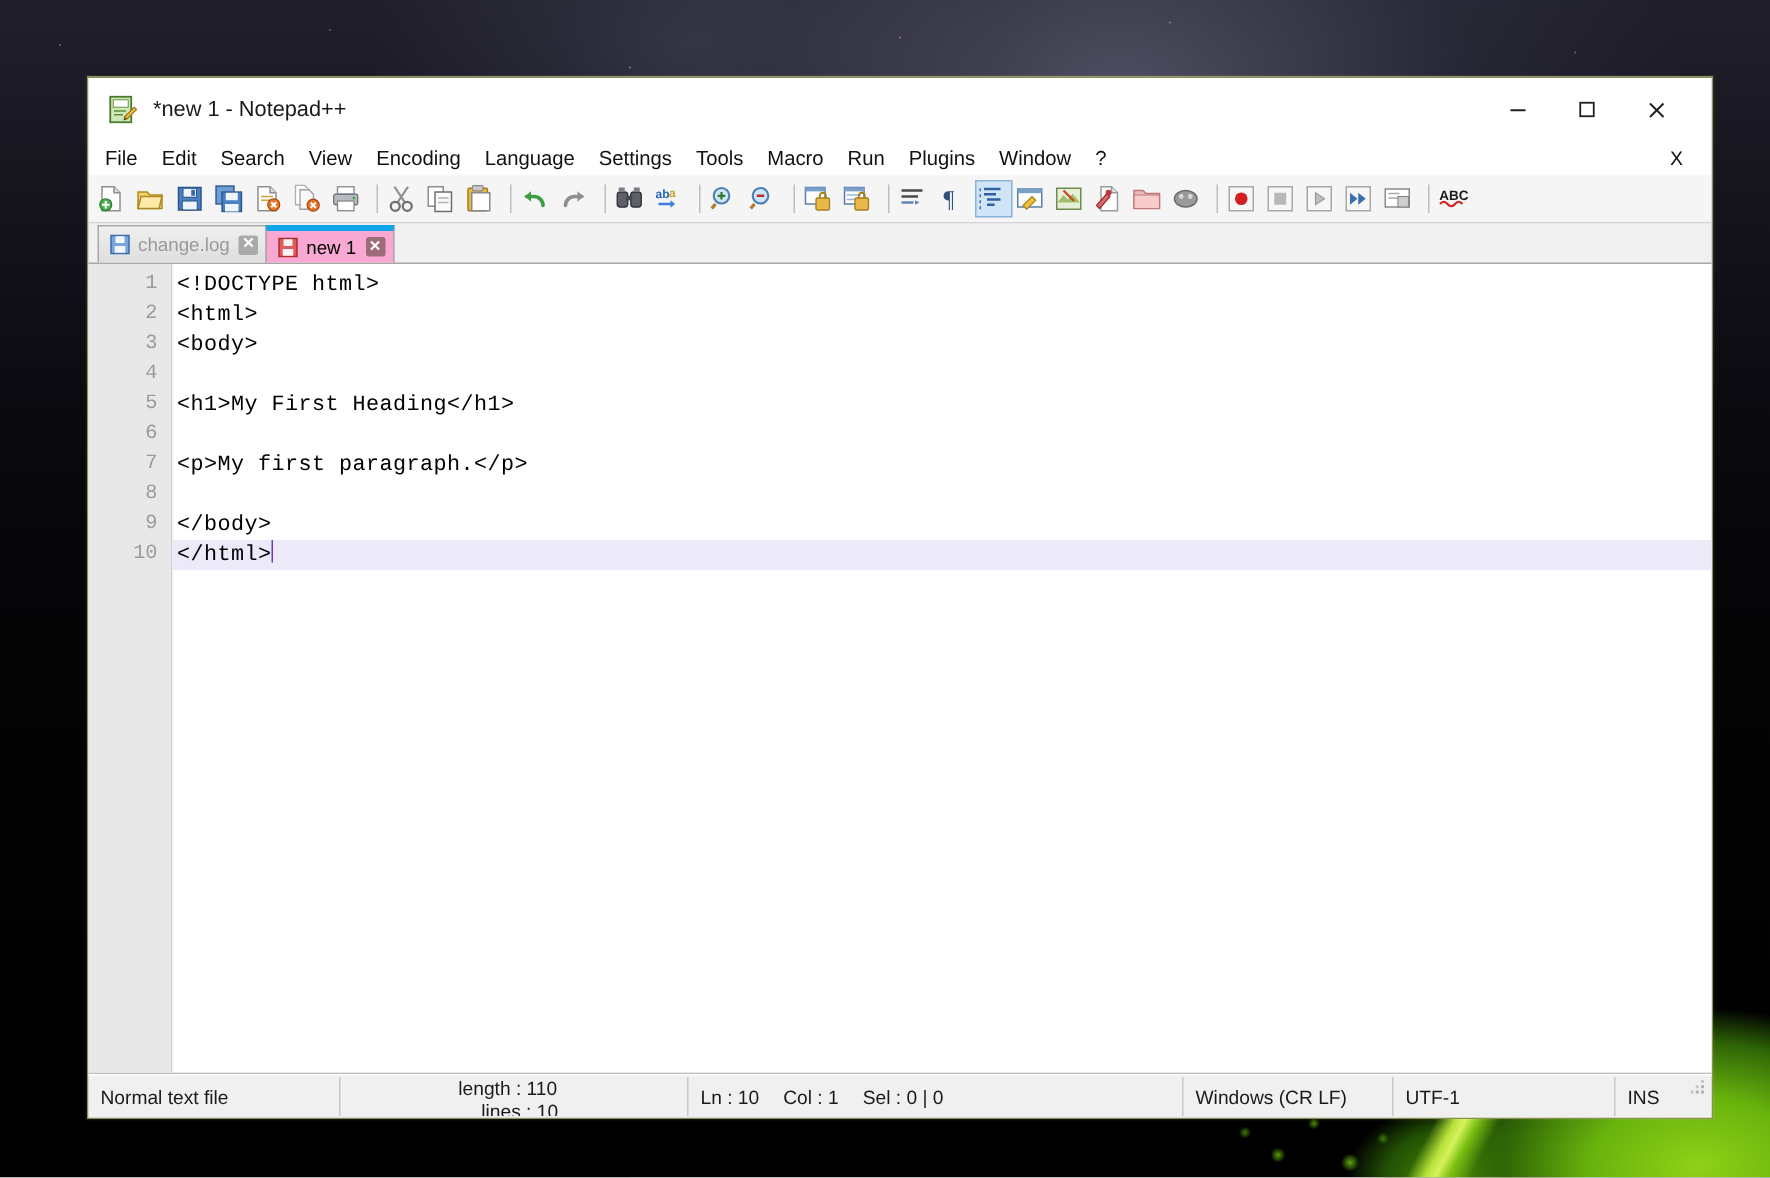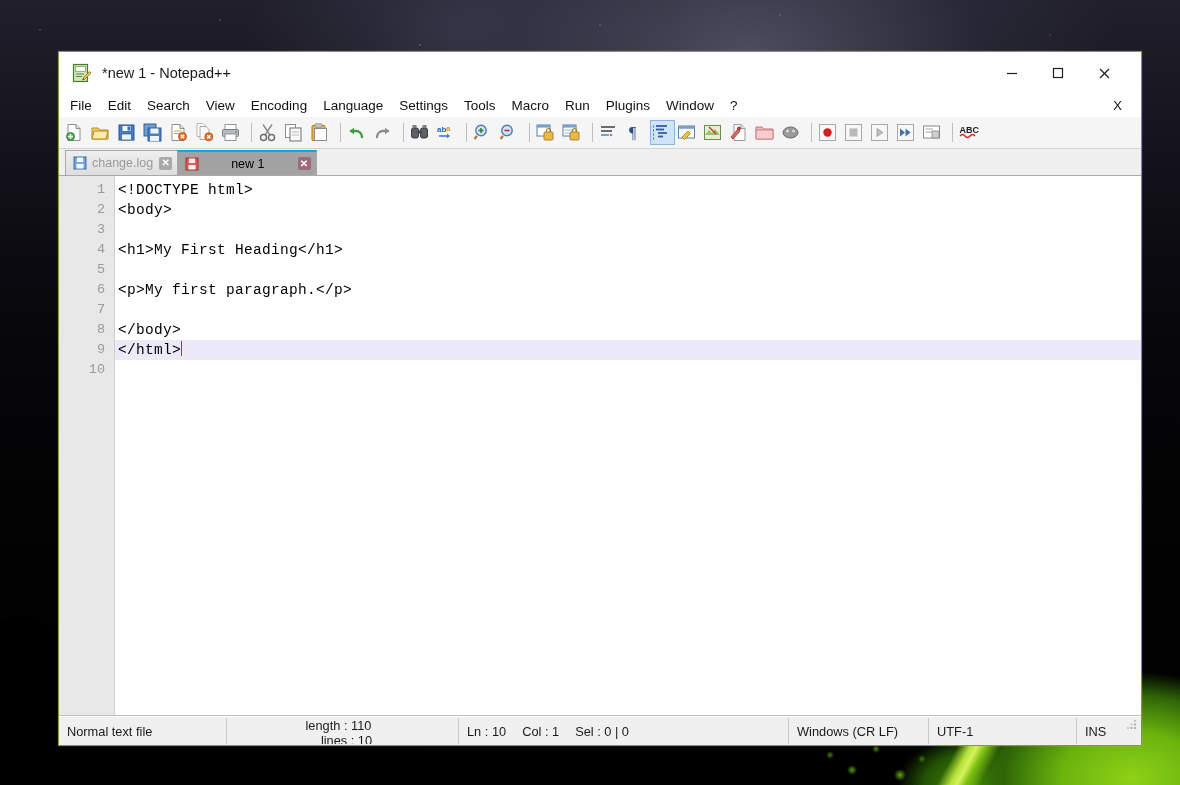--- a/index.html
+++ b/index.html
@@ -190,25 +190,24 @@
     position: relative;
     border: 1px solid #a8a8a8;
     border-bottom: none;
     margin-right: -1px;
   }
   .tab.inactive {
     background: linear-gradient(to bottom, #efefef, #dedede);
     color: #9a9a9a;
   }
   .tab.active {
-    background: #a3a3a3;
+    background: #f9a8d4;
     color: #000000;
-    border-top: 2px solid #0ea5e9;
+    border-top: 4px solid #0ea5e9;
     z-index: 2;
-    gap: 27px;
   }
   .tab-icon { width: 14px; height: 14px; margin-right: 5px; flex:0 0 auto; }
   .tab-label { white-space: nowrap; }
   .tab-close {
     width: 13px; height: 13px;
     margin-left: 6px;
     display: flex; align-items: center; justify-content: center;
     font-size: 10px; font-weight: bold; color: #fff;
     border-radius: 2px;
     flex: 0 0 auto;
@@ -639,20 +638,21 @@
         <div class="ln">4</div>
         <div class="ln">5</div>
         <div class="ln">6</div>
         <div class="ln">7</div>
         <div class="ln">8</div>
         <div class="ln">9</div>
         <div class="ln">10</div>
       </div>
       <div id="code">
         <div class="cl">&lt;!DOCTYPE html&gt;</div>
+        <div class="cl">&lt;html&gt;</div>
         <div class="cl">&lt;body&gt;</div>
         <div class="cl"></div>
         <div class="cl">&lt;h1&gt;My First Heading&lt;/h1&gt;</div>
         <div class="cl"></div>
         <div class="cl">&lt;p&gt;My first paragraph.&lt;/p&gt;</div>
         <div class="cl"></div>
         <div class="cl">&lt;/body&gt;</div>
         <div class="cl current"><span>&lt;/html&gt;</span><span class="caret"></span></div>
       </div>
     </div>

